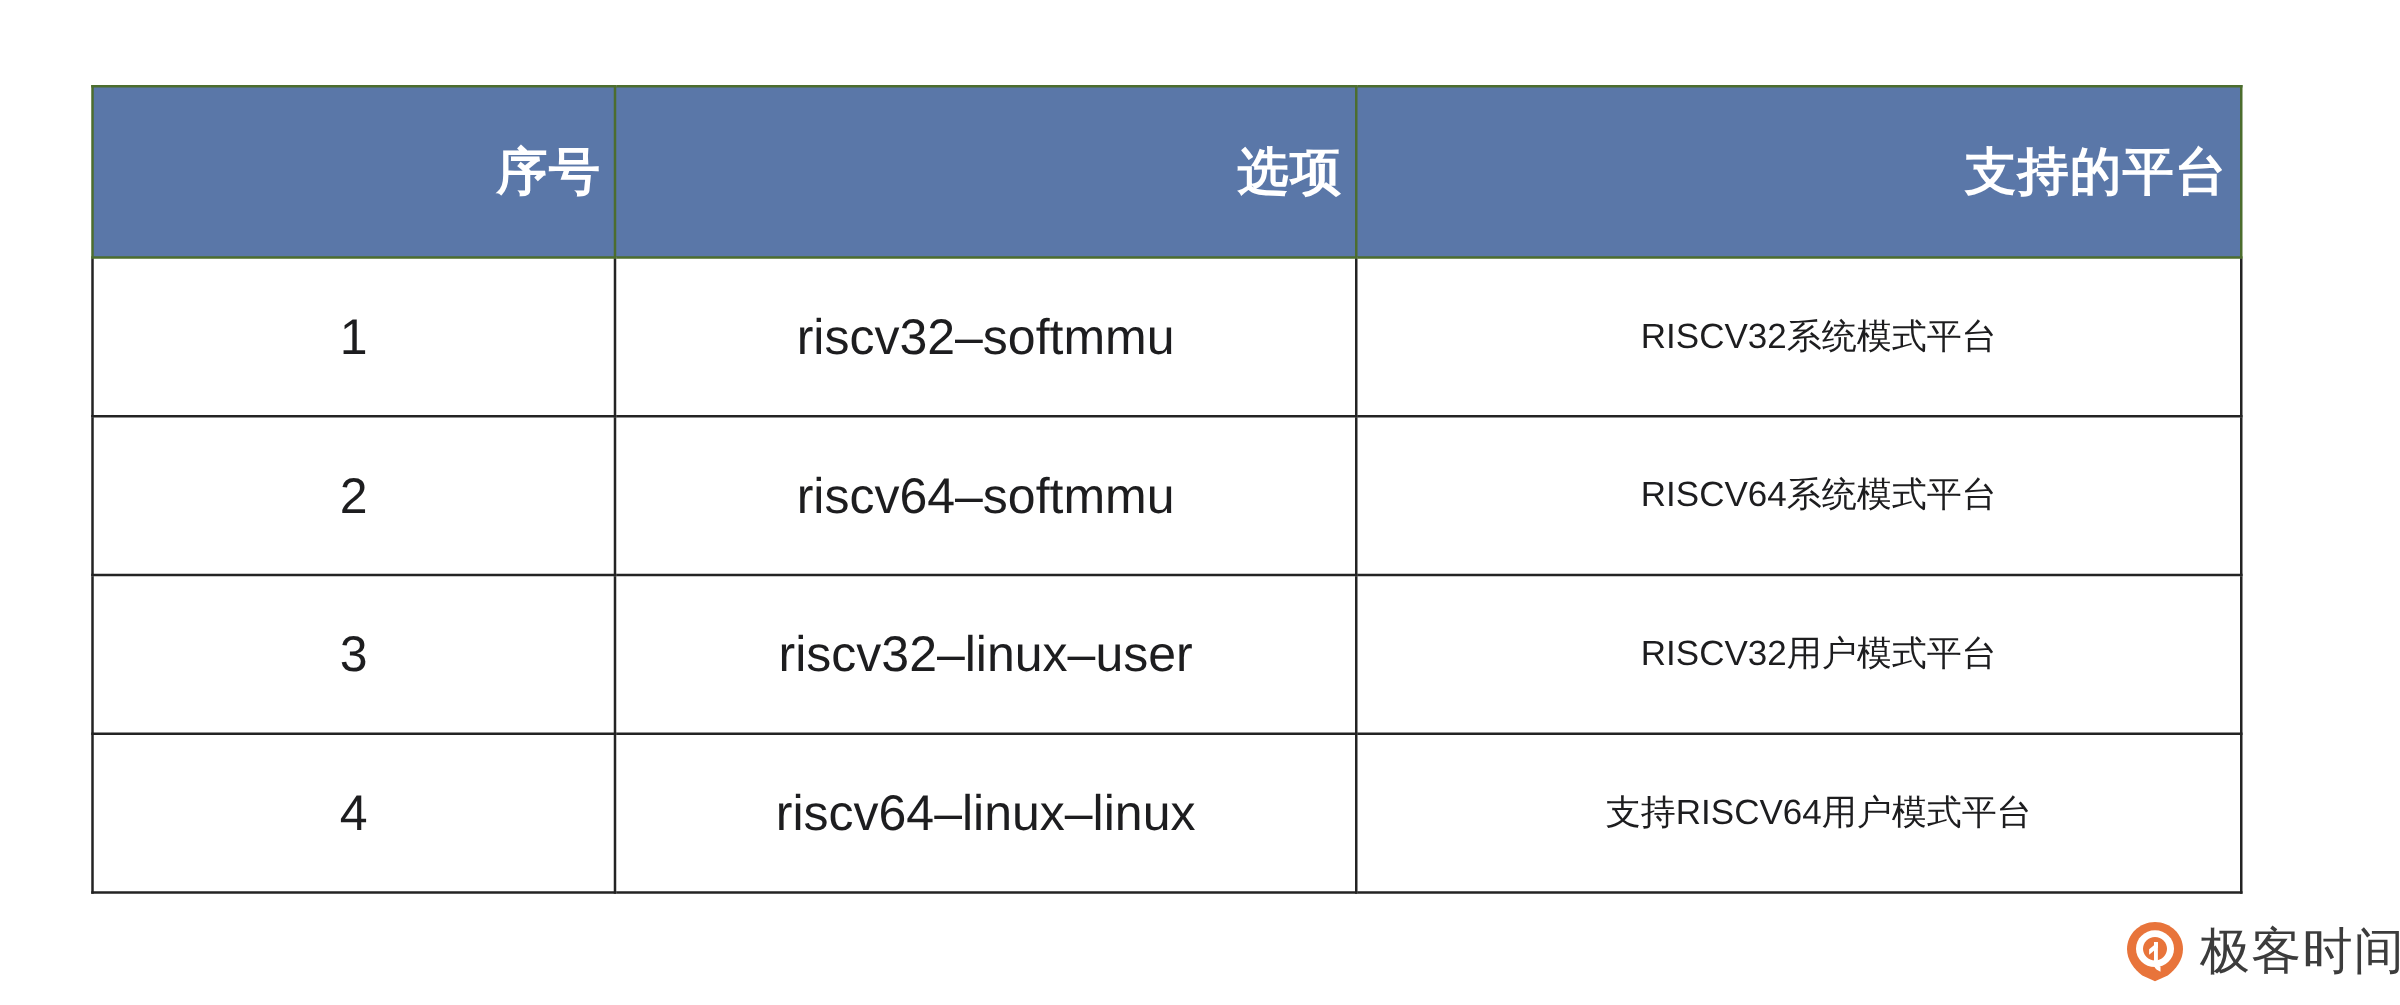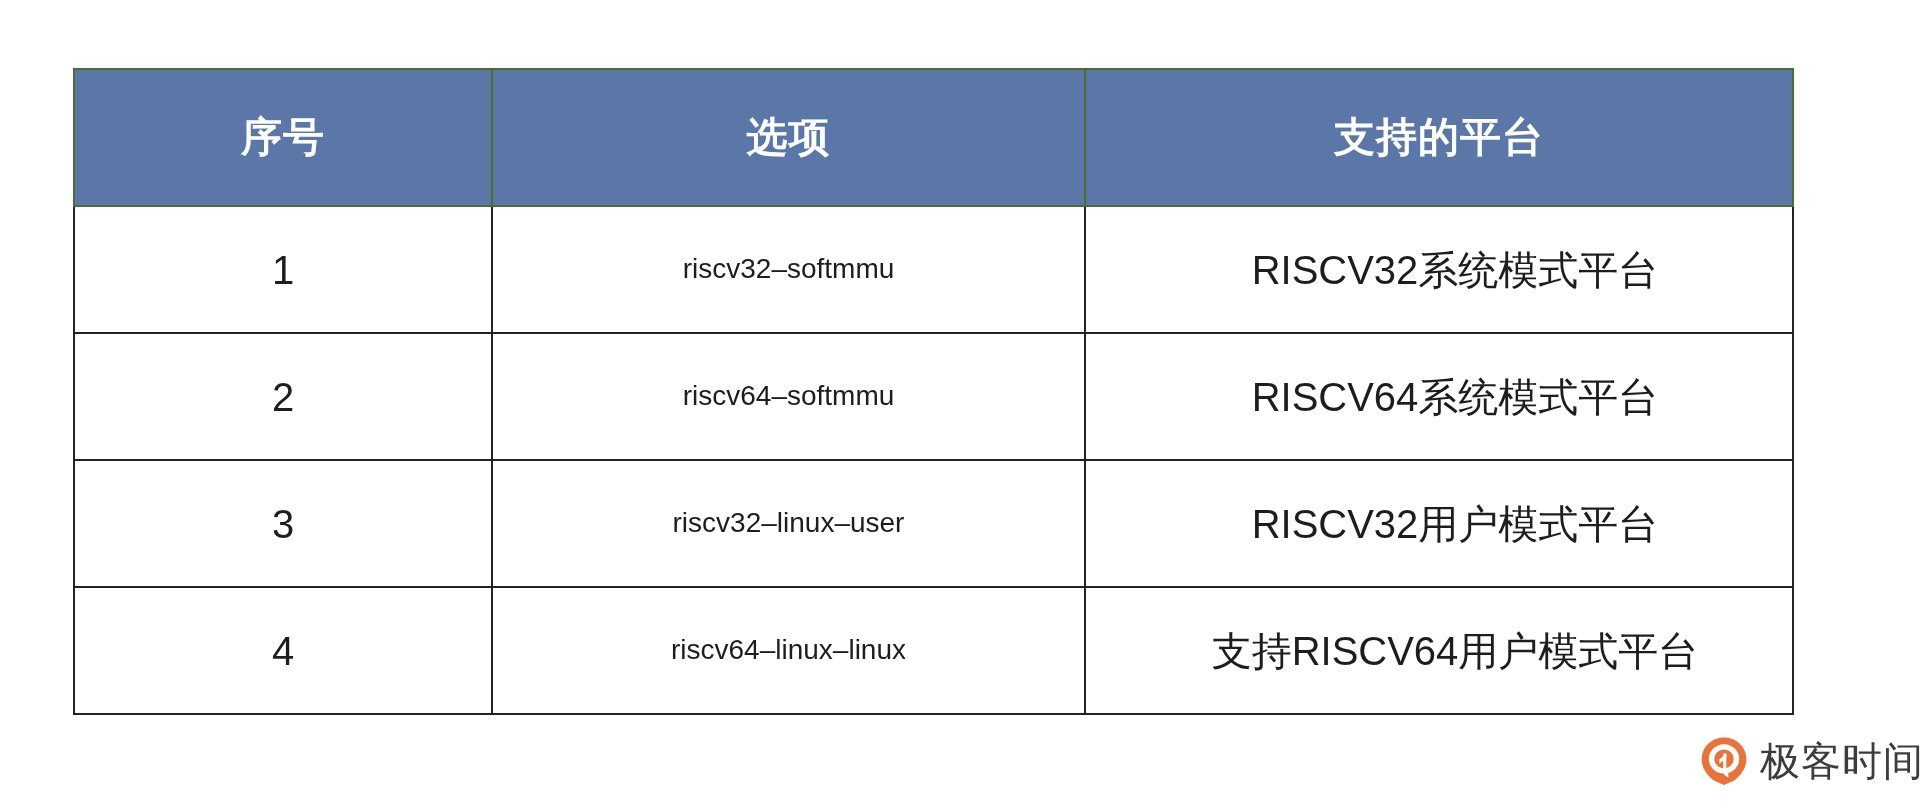--- a/index.html
+++ b/index.html
@@ -45,21 +45,21 @@
 
   
   thead tr.head-row { height: 137px; }
 
   th.head-cell {
     background: #5a77a8;
     color: #ffffff;
     font-weight: 700;
     font-size: 41px;
     line-height: 1.1;
-    text-align: center;
+    text-align: right;
     vertical-align: middle;
     border: 2px solid #4c6d2e;
     padding: 16px 10px;
     letter-spacing: 1px;
   }
 
   
   tbody tr.data-row { height: 127px; }
 
   td.body-cell {
@@ -69,22 +69,22 @@
     font-weight: 400;
     line-height: 1.15;
     text-align: center;
     vertical-align: middle;
     border: 2px solid #232323;
     padding: 0 8px;
     white-space: nowrap;
   }
 
   td.cell-num { font-size: 40px; }
-  td.cell-opt { font-size: 28px; }
-  td.cell-plat { font-size: 40px; padding-left: 40px; }
+  td.cell-opt { font-size: 40px; }
+  td.cell-plat { font-size: 28px; padding-left: 40px; }
 
   
   .brand {
     position: absolute;
     left: 1700px;
     top: 733px;
     height: 56px;
     display: flex;
     align-items: center;
     gap: 12px;

